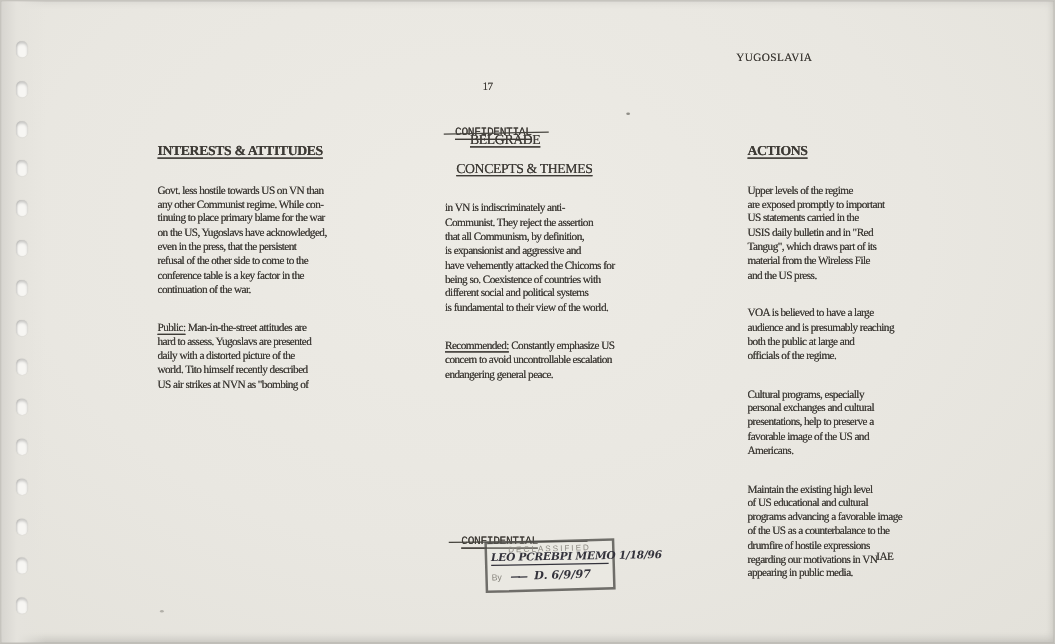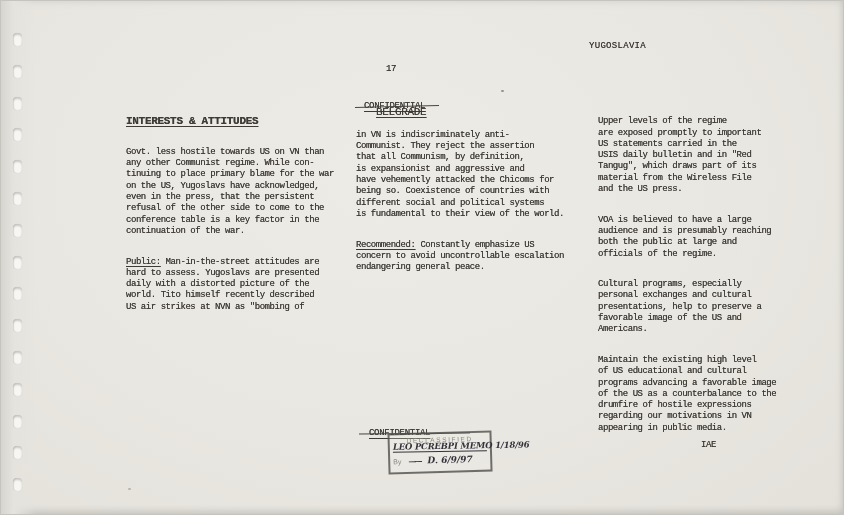--- a/index.html
+++ b/index.html
@@ -24,20 +24,21 @@
   .hole{
     position:absolute;left:12px;width:9px;height:13px;border-radius:4px;
     background:#f7f6f3;
     box-shadow: inset 0 2px 2px rgba(0,0,0,0.18), inset 1px 0 1px rgba(0,0,0,0.08), 0 0 1px rgba(0,0,0,0.10);
   }
   
   .tw{
     font-size:9px;line-height:11.3px;letter-spacing:-0.45px;
     text-shadow:0 0 0.5px rgba(62,59,54,0.85);
     white-space:pre-line;
+    font-family:Liberation Serif, serif;
   }
   .abs{position:absolute;}
   .heading{
     font-size:11px;letter-spacing:-0.3px;
     text-decoration:underline;text-underline-offset:2px;
     text-shadow:0 0 0.5px rgba(62,59,54,0.9);
     margin:0 0 8px 0;white-space:nowrap;
   }
   .col{position:absolute;}
   .col p{margin:0 0 8px 0;}
@@ -125,34 +126,36 @@
 continuation of the war.</p>
     <p><span class="ul">Public:</span> <span>Man-in-the-street attitudes are
 hard to assess. Yugoslavs are presented
 daily with a distorted picture of the
 world.  Tito himself recently described
 US air strikes at NVN as "bombing of</span></p>
   </section>
 
   <section class="col tw" style="left:355px;top:95px;width:220px;">
     <div class="heading" style="margin:0 0 0 20px;">BELGRADE</div>
+    <div class="heading" style="margin:0 0 9px 9px;">CONCEPTS &amp; THEMES</div>
     <p>in VN is indiscriminately anti-
 Communist.  They reject the assertion
 that all Communism, by definition,
 is expansionist and aggressive and
 have vehemently attacked the Chicoms for
 being so.  Coexistence of countries with
 different social and political systems
 is fundamental to their view of the world.</p>
     <p><span class="ul">Recommended:</span> <span>Constantly emphasize US
 concern to avoid uncontrollable escalation
 endangering general peace.</span></p>
   </section>
 
   <section class="col tw" style="left:597px;top:104px;width:210px;">
+    <h2 class="heading">ACTIONS</h2>
     <p>Upper levels of the regime
 are exposed promptly to important
 US statements carried in the
 USIS daily bulletin and in "Red
 Tangug", which draws part of its
 material from the Wireless File
 and the US press.</p>
     <p>VOA is believed to have a large
 audience and is presumably reaching
 both the public at large and

